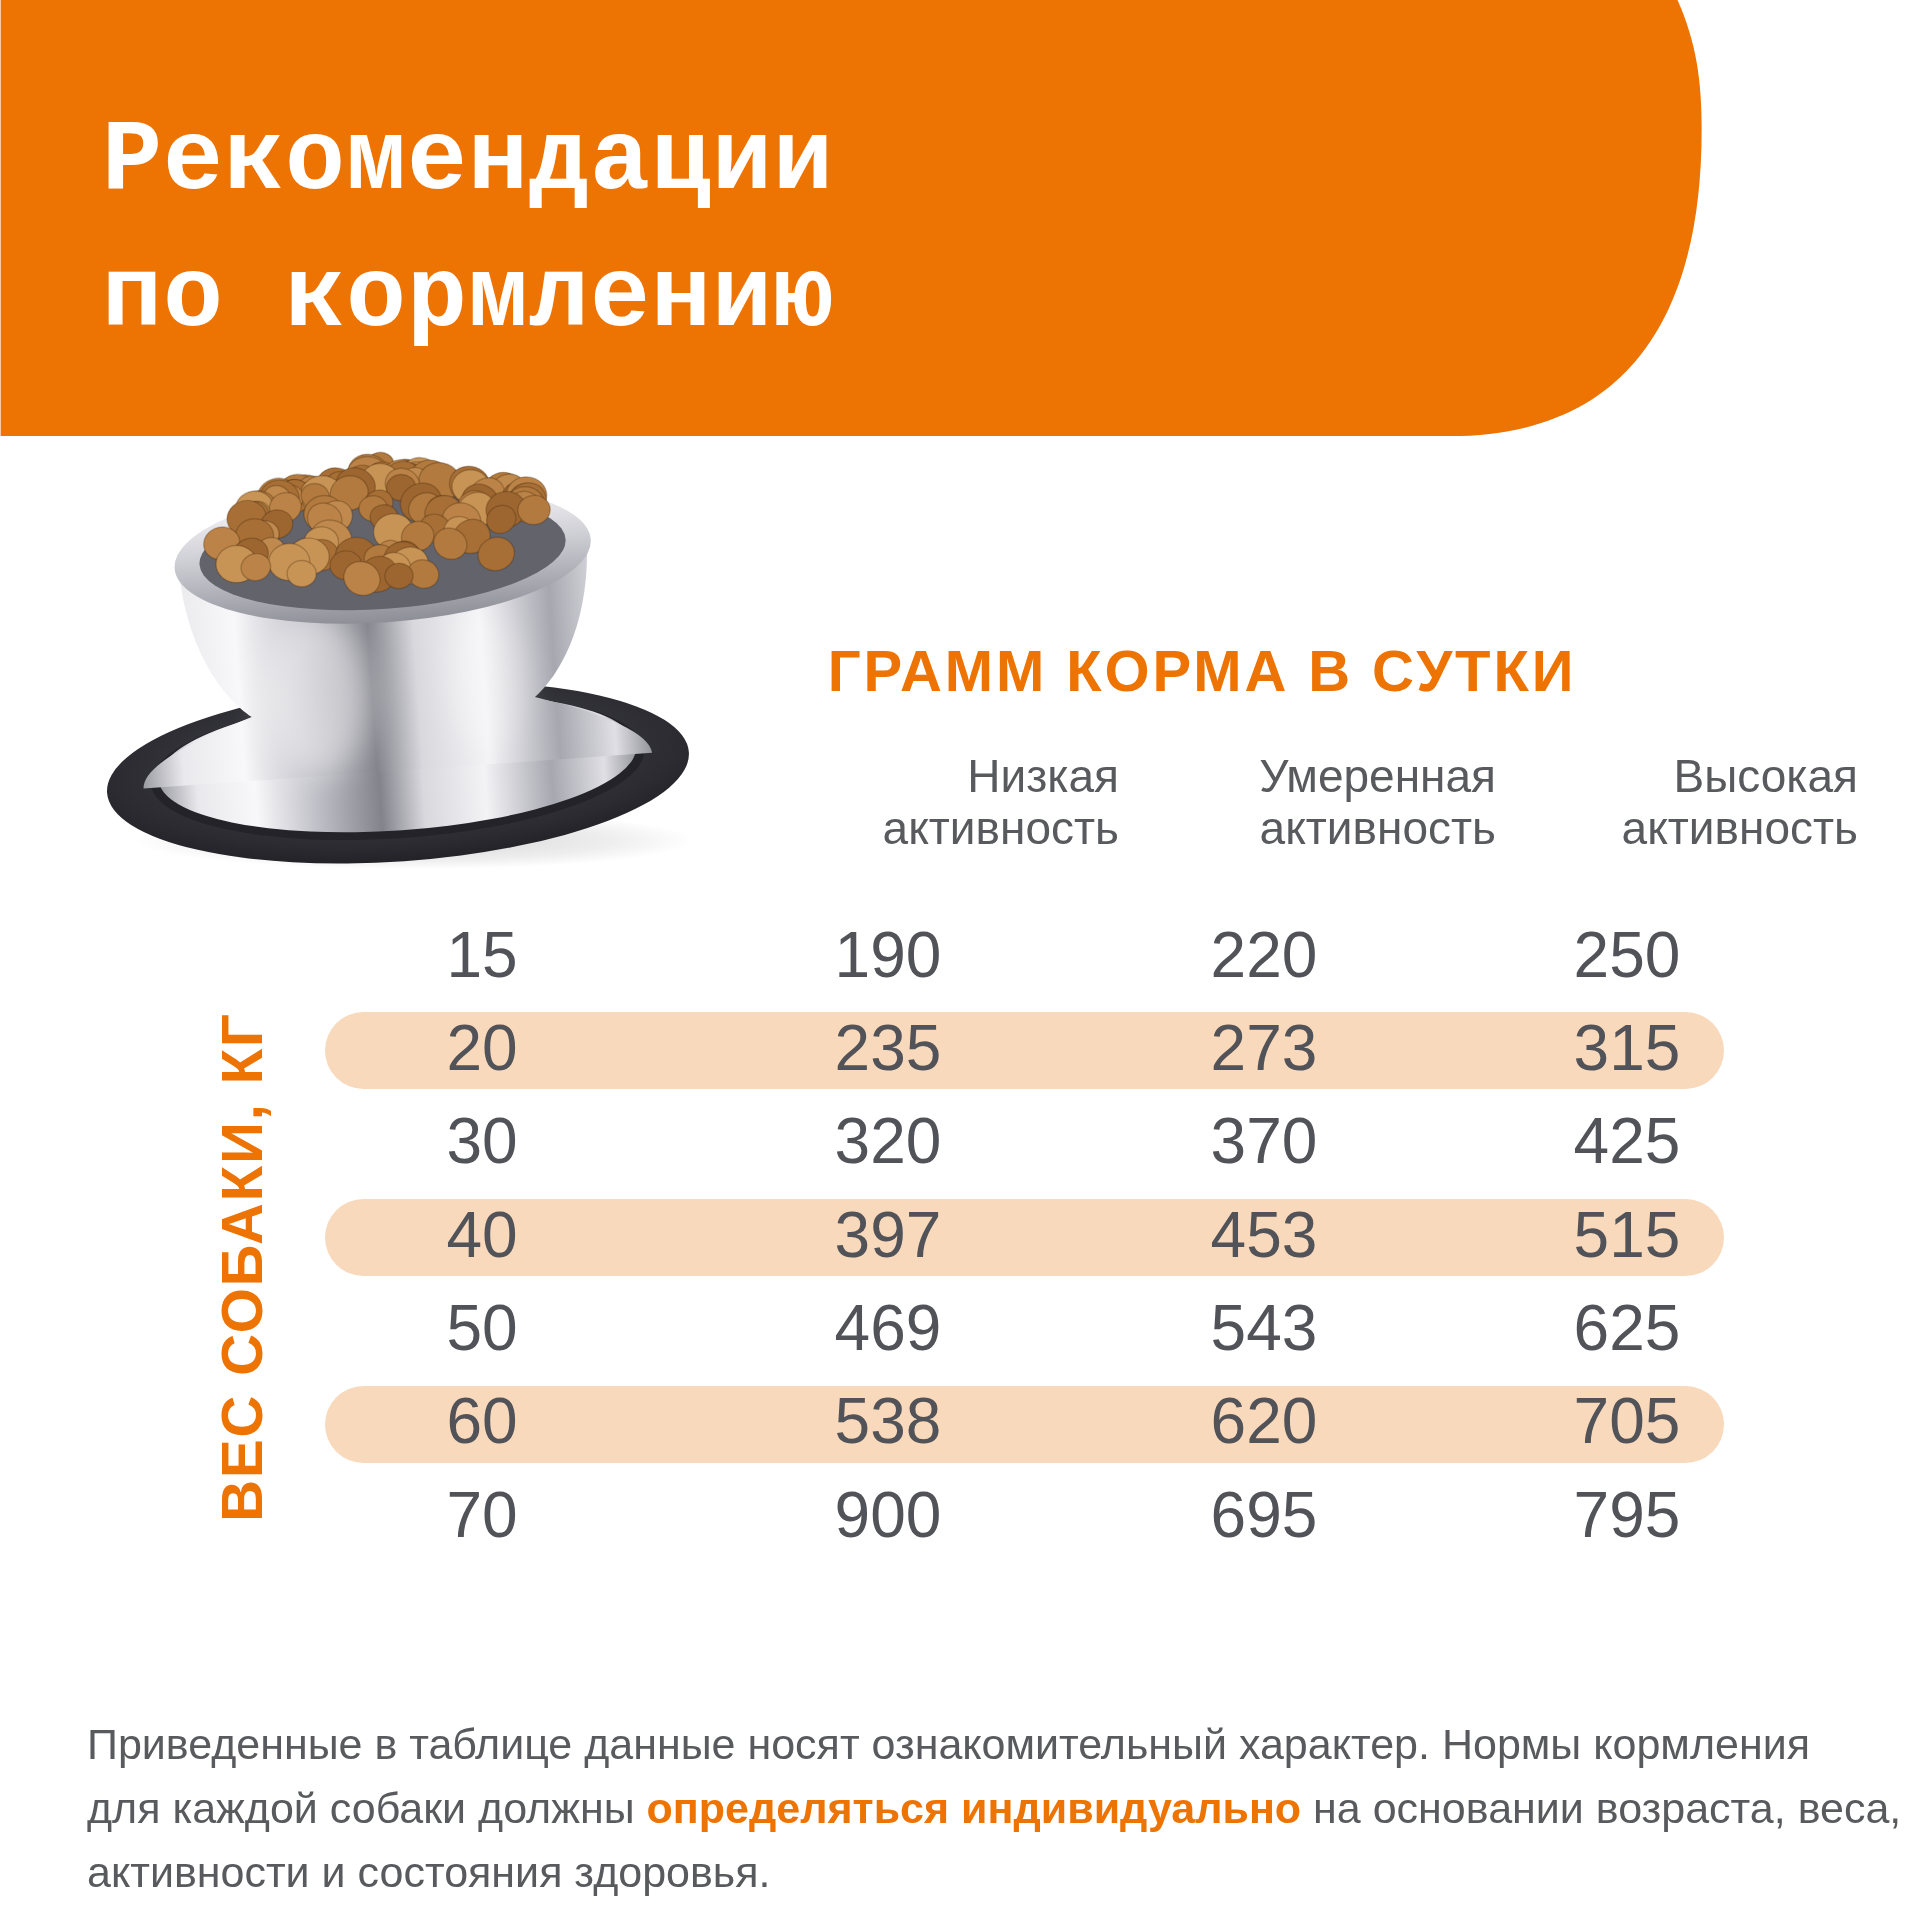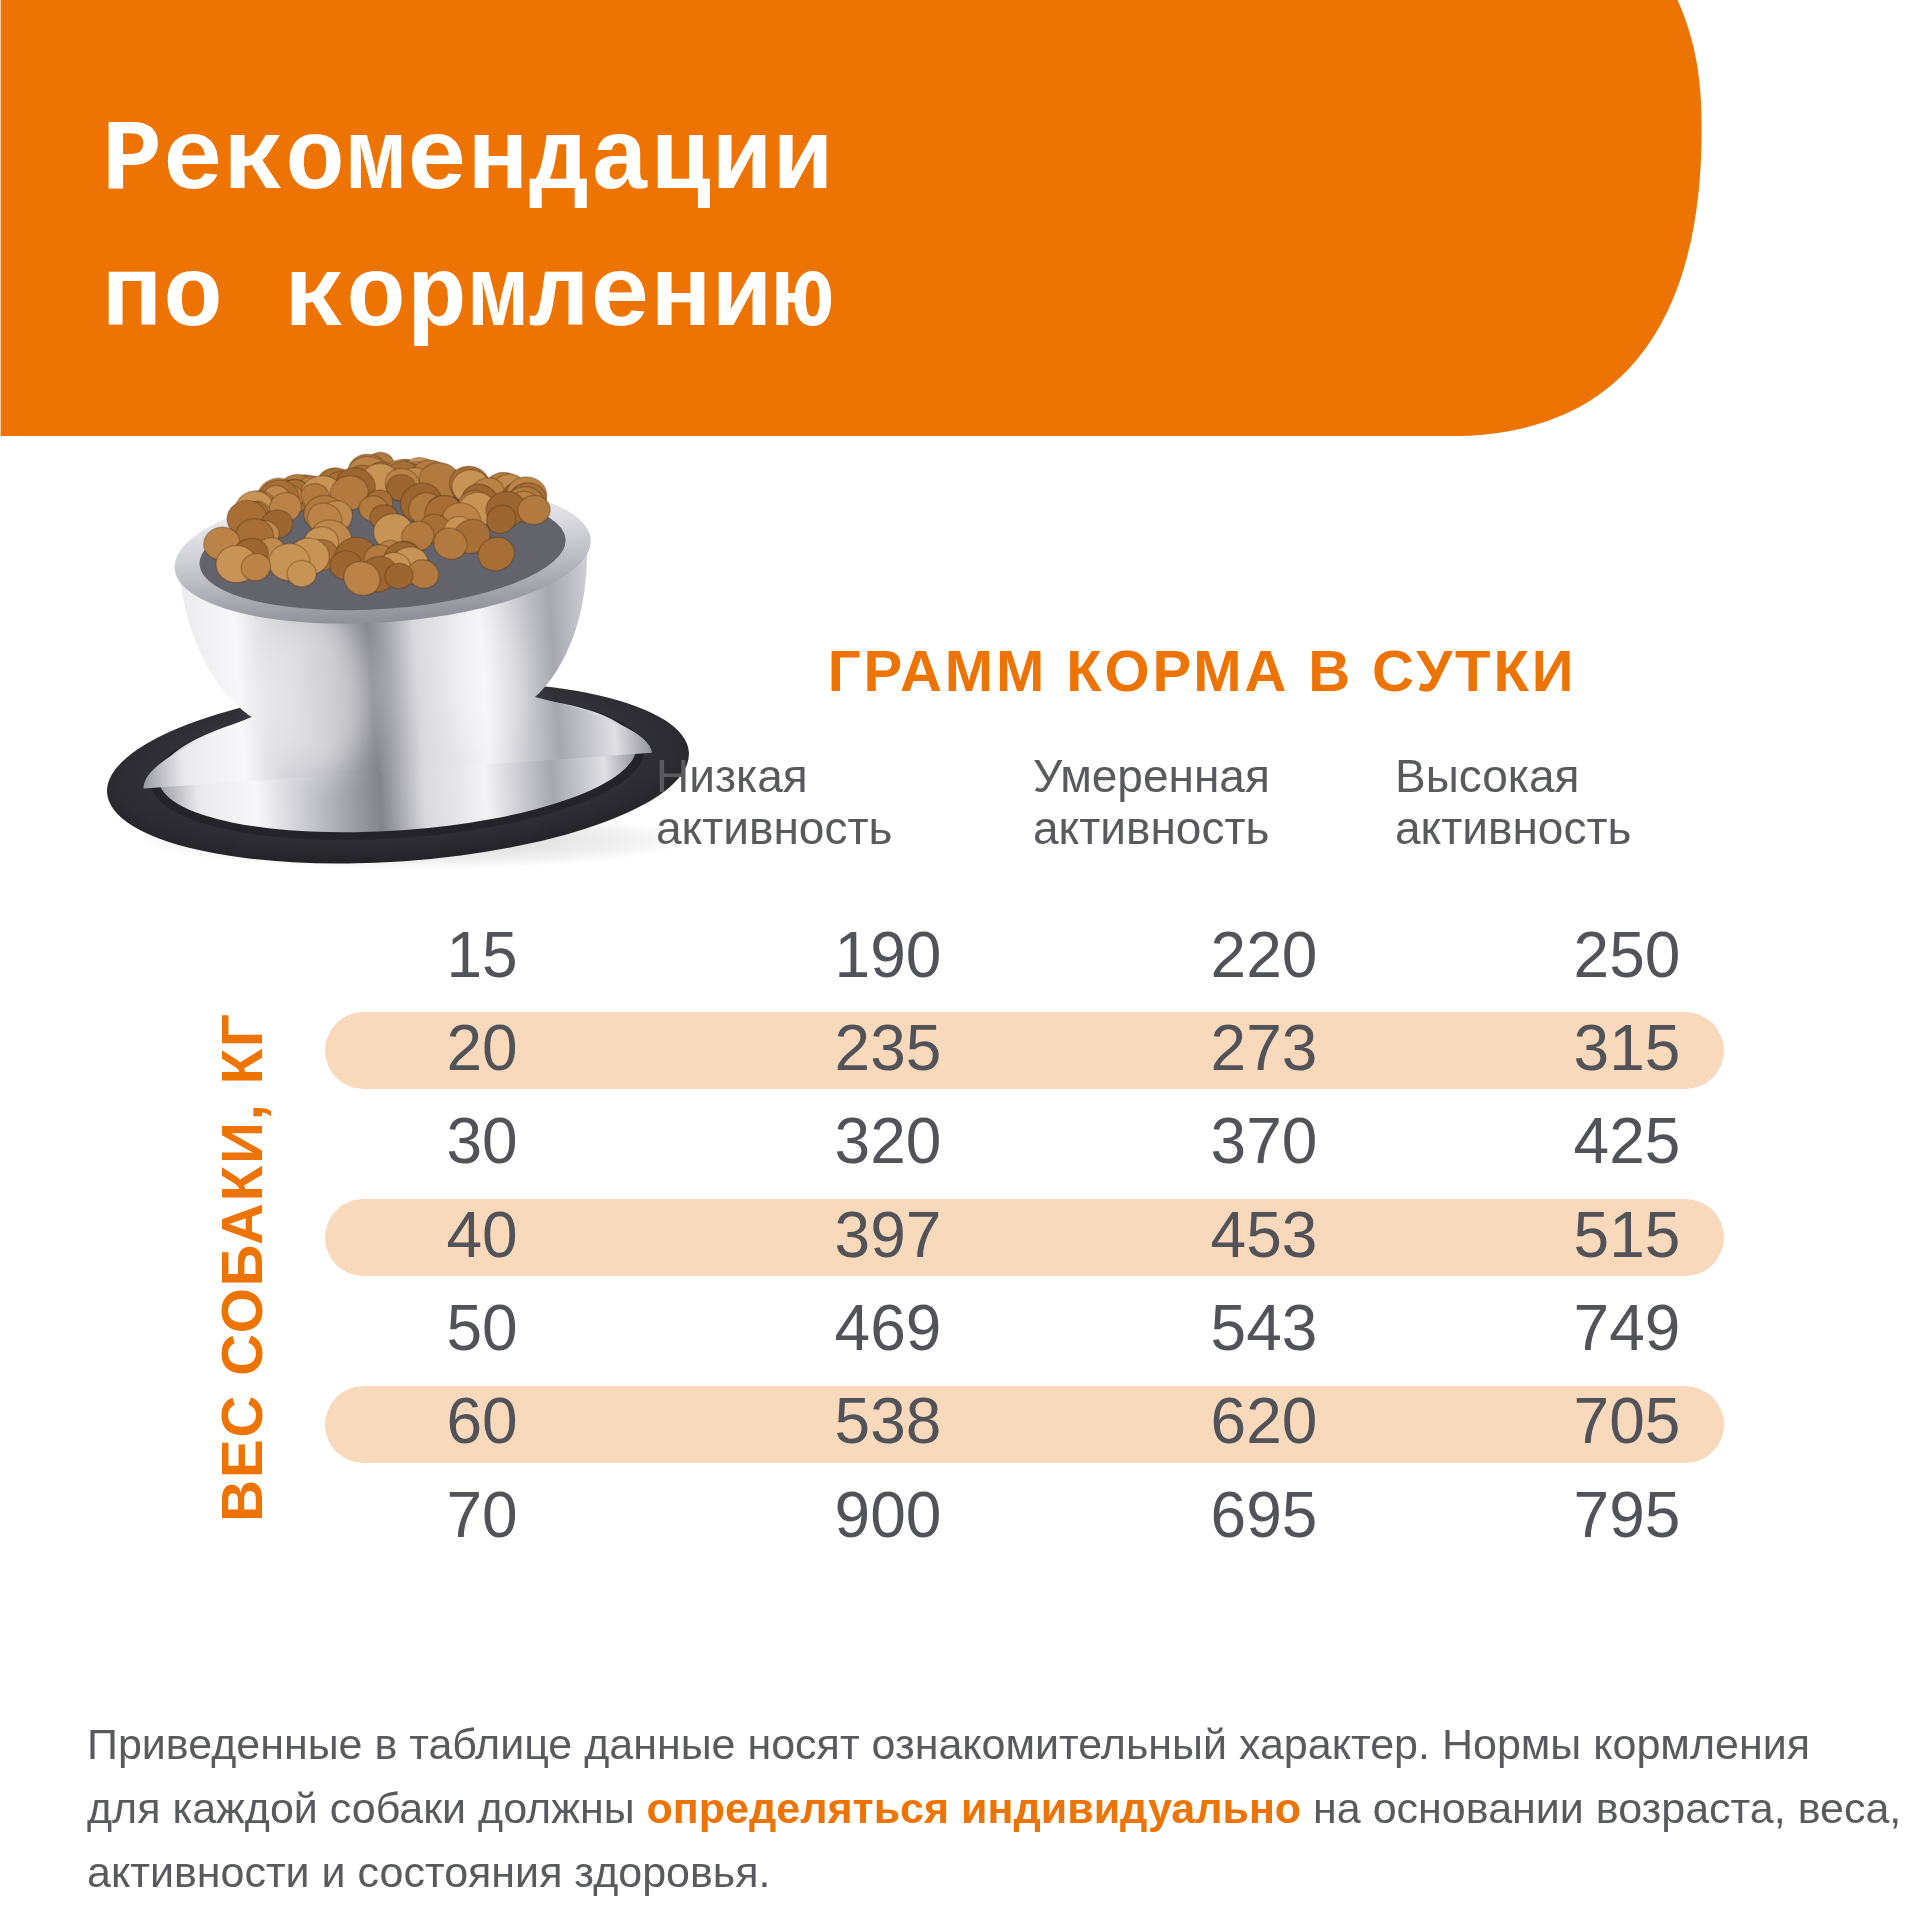--- a/index.html
+++ b/index.html
@@ -14,21 +14,21 @@
     font-size:100px;line-height:137px;font-weight:700;letter-spacing:1px;
   }
   .header-title span{display:block;font-family:Liberation Mono, monospace;}
   .bowl{position:absolute;left:82px;top:394px;}
   .section-title{
     position:absolute;left:1202px;top:637px;transform:translateX(-50%);
     white-space:nowrap;color:var(--accent);
     font-size:58px;font-weight:700;letter-spacing:2.9px;
   }
   .colh{
-    position:absolute;top:750px;width:463px;margin-left:-232px;text-align:left;
+    position:absolute;top:750px;width:463px;margin-left:-232px;text-align:right;
     color:var(--note);font-size:46px;line-height:52px;font-weight:400;
   }
   .colh span{display:block;}
   .colh.c1{left:888px}.colh.c2{left:1265px}.colh.c3{left:1627px}
   .axis-label{
     position:absolute;left:241px;top:1267px;transform:translate(-50%,-50%) rotate(-90deg);
     white-space:nowrap;color:var(--accent);font-size:58px;font-weight:700;letter-spacing:1.9px;
   }
   .feed-table{position:absolute;left:325px;top:919px;width:1399px;}
   .row{position:relative;height:77px;margin-bottom:16.4px;border-radius:39px;}
@@ -257,21 +257,21 @@
       <div class="row pill">
         <span class="cell w">40</span>
         <span class="cell v1">397</span>
         <span class="cell v2">453</span>
         <span class="cell v3">515</span>
       </div>
       <div class="row">
         <span class="cell w">50</span>
         <span class="cell v1">469</span>
         <span class="cell v2">543</span>
-        <span class="cell v3">749</span>
+        <span class="cell v3">625</span>
       </div>
       <div class="row pill">
         <span class="cell w">60</span>
         <span class="cell v1">538</span>
         <span class="cell v2">620</span>
         <span class="cell v3">705</span>
       </div>
       <div class="row">
         <span class="cell w">70</span>
         <span class="cell v1">900</span>

